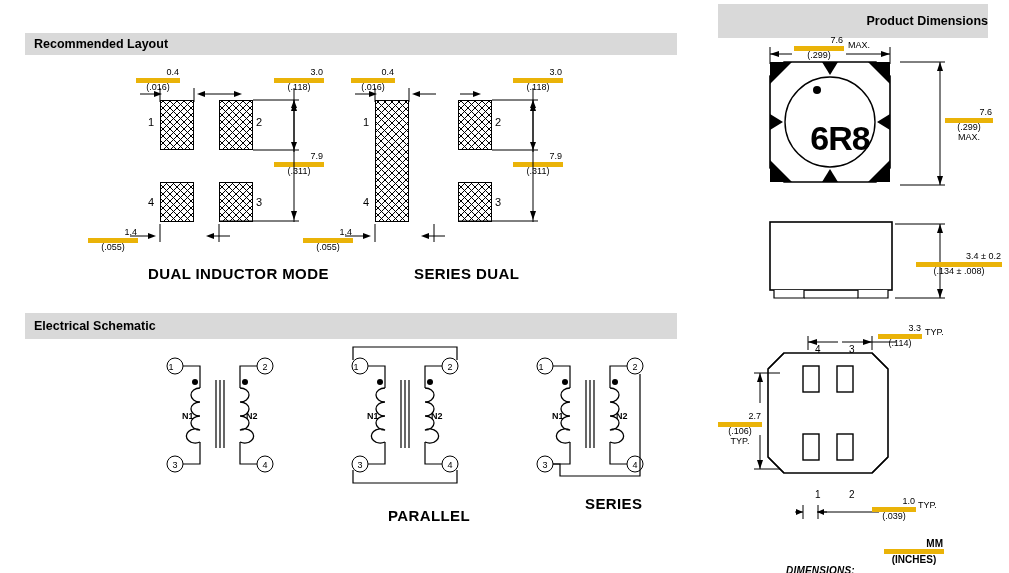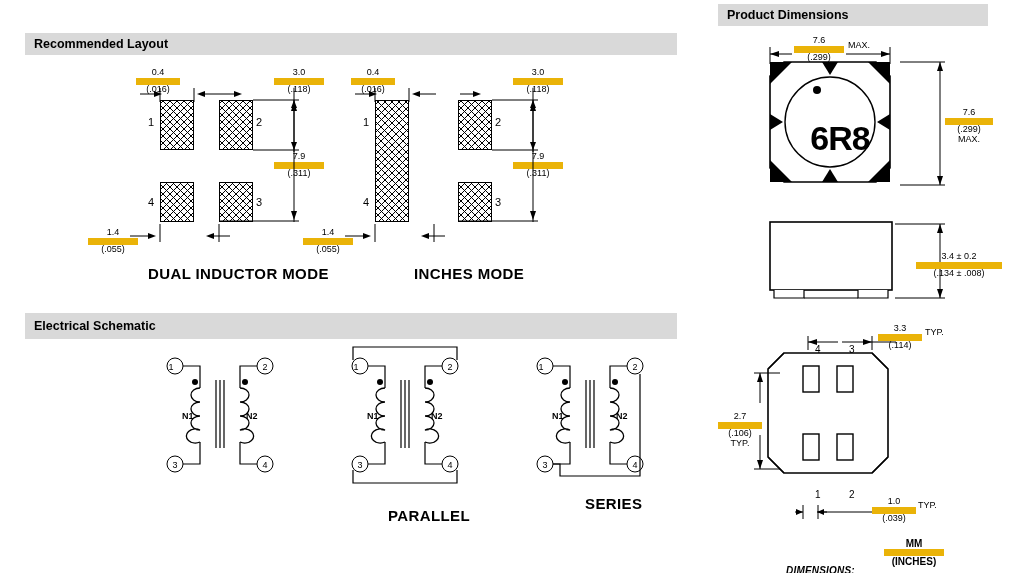--- a/index.html
+++ b/index.html
@@ -1,19 +1,19 @@
 <!DOCTYPE html>
 <html><head>
 <meta charset="utf-8">
 <style>
   html,body{margin:0;padding:0;background:#fff;}
   body{width:1009px;height:573px;position:relative;font-family:"Liberation Sans",sans-serif;color:#000;overflow:hidden;}
   .sec-header{position:absolute;background:#d9d9d9;font-weight:bold;font-size:12.5px;display:flex;align-items:center;padding-left:9px;box-sizing:border-box;}
   .dimtxt{position:absolute;font-size:9px;text-align:center;line-height:1.1;white-space:nowrap;}
-  .dimtxt .top{border-bottom:7px solid #eab308;display:block;padding:0 1px;}
+  .dimtxt .top{border-bottom:5px solid #eab308;display:block;padding:0 1px;text-align:right;}
   .pad{position:absolute;border:1.6px solid #000;background:
       repeating-linear-gradient(45deg,#000 0 0.7px,transparent 0.7px 5px),
       repeating-linear-gradient(-45deg,#000 0 0.7px,transparent 0.7px 5px);
       background-color:#fff;box-sizing:border-box;}
   .big{position:absolute;font-size:11px;}
   .caption{position:absolute;font-size:15px;font-weight:bold;letter-spacing:.4px;white-space:nowrap;}
   svg{position:absolute;overflow:visible;}
   .arrowtxt{font-size:9px;font-family:"Liberation Sans",sans-serif;}
 </style>
 </head>
@@ -139,21 +139,21 @@
 </div>
 <svg style="left:345px;top:228px;width:110px;height:18px;">
   <line x1="0" y1="8" x2="20" y2="8" stroke="#000" stroke-width="1"></line>
   <polygon points="26,8 18,5 18,11" fill="#000"></polygon>
   <line x1="82" y1="8" x2="100" y2="8" stroke="#000" stroke-width="1"></line>
   <polygon points="76,8 84,5 84,11" fill="#000"></polygon>
   <line x1="30" y1="-4" x2="30" y2="14" stroke="#000" stroke-width="1"></line>
   <line x1="89" y1="-4" x2="89" y2="14" stroke="#000" stroke-width="1"></line>
 </svg>
 
-<div class="caption" style="left:414px;top:265px;">INCHES MODE</div>
+<div class="caption" style="left:414px;top:265px;">SERIES DUAL</div>
 
 <div class="sec-header" style="left:25px;top:313px;width:652px;height:26px;">
   <span>Electrical Schematic</span>
 </div>
 
 <svg style="left:160px;top:352px;width:120px;height:130px;">
   <circle cx="15" cy="14" r="8" fill="#fff" stroke="#000" stroke-width="1"></circle>
   <circle cx="105" cy="14" r="8" fill="#fff" stroke="#000" stroke-width="1"></circle>
   <circle cx="15" cy="112" r="8" fill="#fff" stroke="#000" stroke-width="1"></circle>
   <circle cx="105" cy="112" r="8" fill="#fff" stroke="#000" stroke-width="1"></circle>
@@ -222,21 +222,21 @@
   <path d="M23 112 H30 V124 H110 V22" stroke="#000" stroke-width="1.2" fill="none"></path>
   <text x="11" y="18" class="arrowtxt" text-anchor="middle">1</text>
   <text x="105" y="18" class="arrowtxt" text-anchor="middle">2</text>
   <text x="15" y="116" class="arrowtxt" text-anchor="middle">3</text>
   <text x="105" y="116" class="arrowtxt" text-anchor="middle">4</text>
   <text x="22" y="67" class="arrowtxt" font-weight="bold">N1</text>
   <text x="86" y="67" class="arrowtxt" font-weight="bold">N2</text>
 </svg>
 <div class="caption" style="left:585px;top:495px;">SERIES</div>
 
-<div class="sec-header" style="left:718px;top:4px;width:270px;height:22px;">
+<div class="sec-header" style="left:718px;top:4px;width:270px;height:34px;justify-content:flex-end;">
   <span>Product Dimensions</span>
 </div>
 
 <svg style="left:770px;top:62px;width:140px;height:130px;">
   <path d="M14 0 H106 L120 14 V106 L106 120 H14 L0 106 V14 Z" fill="#fff" stroke="#000" stroke-width="1.6"></path>
   <circle cx="60" cy="60" r="45" fill="none" stroke="#000" stroke-width="1.4"></circle>
   <circle cx="47" cy="28" r="4" fill="#000"></circle>
   <polygon points="0,0 22,0 0,22" fill="#000"></polygon>
   <polygon points="120,0 98,0 120,22" fill="#000"></polygon>
   <polygon points="0,120 22,120 0,98" fill="#000"></polygon>

